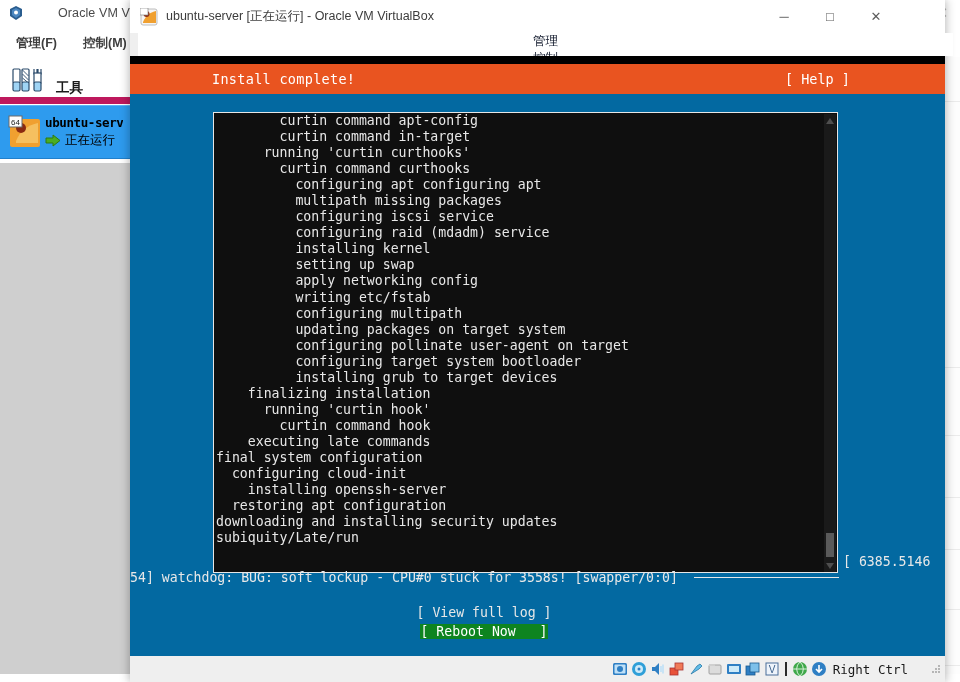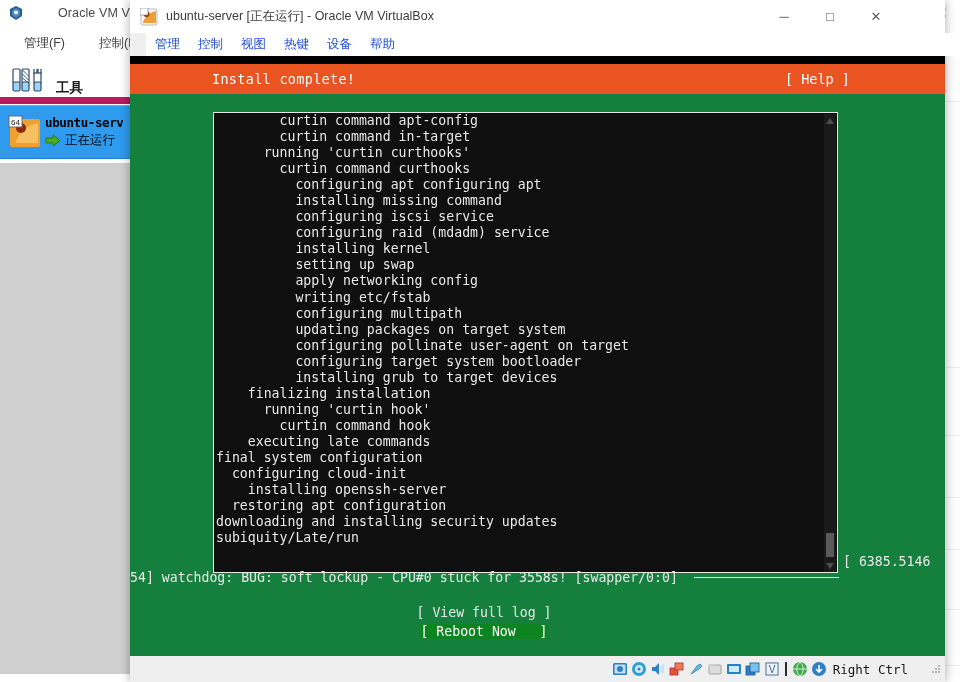--- a/index.html
+++ b/index.html
@@ -17,21 +17,21 @@
     background:#ffffff; display:flex; align-items:center; }
   .mgr-logo { width:16px; height:16px; margin-left:8px; margin-right:7px; position:relative; }
   .mgr-logo svg { display:block; }
   .mgr-title-text { font-size:12.5px; color:#4a4a4a; letter-spacing:.1px;
     white-space:nowrap; overflow:hidden;margin-left:27px; }
   .mgr-close-x { position:absolute; right:10px; top:5px; width:16px; height:16px;
     color:#b9b9b9; font-size:15px; line-height:16px; text-align:center; }
 
   .mgr-menu { position:absolute; left:0; top:33px; width:960px; height:21px;
     display:flex; align-items:center; font-size:12.5px; color:#3e3e3e; }
-  .mgr-menu span { margin-left:24px; margin-right:10px; white-space:nowrap; }
+  .mgr-menu span { margin-left:16px; margin-right:10px; white-space:nowrap;font-weight:bold; }
 
   .mgr-sidebar { position:absolute; left:0; top:57px; width:134px; bottom:0; background:#ffffff; }
   .mgr-tools { position:absolute; left:0; top:0; width:134px; height:47px;
     display:flex; align-items:flex-end; border-bottom:7px solid #be185d; }
   .tools-icon { width:40px; height:32px; margin-left:10px; position:relative; }
   .tools-label { font-size:13.5px; font-weight:bold; color:#1a1a1a; margin-left:6px; }
 
   .mgr-vmitem { position:absolute; left:0; top:48px; width:134px; height:54px;
     background:#2e9bee; display:flex; align-items:center;
     border-top:1px solid #5ab4f5; border-bottom:1px solid #2080cc; }
@@ -66,26 +66,26 @@
   .vmwin-icon { width:18px; height:18px; margin-left:10px; margin-right:8px; flex:0 0 auto; }
   .vmwin-title-text { font-size:12.5px; color:#3c3c3c; white-space:nowrap; }
 
   .wc { position:absolute; top:0; height:33px; width:46px;
     display:flex; align-items:center; justify-content:center;
     color:#5d5d5d; font-size:13px; }
   .wc-min { right:138px; }
   .wc-max { right:92px; }
   .wc-close { right:46px; }
 
-  .vmwin-menu { position:absolute; left:16px; top:33px; width:100%; height:23px;
-    background:#ffffff; display:flex; align-items:center; font-size:12.5px; color:#1d4ed8; }
+  .vmwin-menu { position:absolute; left:8px; top:33px; width:100%; height:23px;
+    background:#ffffff; display:flex; align-items:center; font-size:12.5px; color:#0f172a;flex-direction:column; }
   .vmwin-menu span { margin-left:9px; margin-right:9px; white-space:nowrap; }
 
   .vmwin-screen { position:absolute; left:0; top:56px; width:100%; height:612px;
-    background:#15803d; overflow:hidden;
+    background:#0369a1; overflow:hidden;
     font-family:"DejaVu Sans Mono","Liberation Mono",monospace;padding-left:29px; }
 
   .topbar-black { position:absolute; left:0; top:0; width:100%; height:8px; background:#000; }
 
   .hdr { position:absolute; left:0; top:8px; width:100%; height:30px;
     background:#e95420; display:flex; align-items:center; }
   .hdr-title { font-size:13.5px; color:#ffffff; margin-left:82px; letter-spacing:.3px; }
   .hdr-help { position:absolute; right:95px; font-size:13.5px; color:#ffffff; }
 
   .logbox { position:absolute; left:83px; top:56px; width:625px; height:461px;
@@ -238,21 +238,21 @@
         <span class="hdr-help">[ Help ]</span>
       </div>
 
       <div class="logbox">
         <div id="loglines">
             <div class="logline">        curtin command apt-config</div>
             <div class="logline">        curtin command in-target</div>
             <div class="logline">      running 'curtin curthooks'</div>
             <div class="logline">        curtin command curthooks</div>
             <div class="logline">          configuring apt configuring apt</div>
-            <div class="logline">          installing missing command</div>
+            <div class="logline">          multipath missing packages</div>
             <div class="logline">          configuring iscsi service</div>
             <div class="logline">          configuring raid (mdadm) service</div>
             <div class="logline">          installing kernel</div>
             <div class="logline">          setting up swap</div>
             <div class="logline">          apply networking config</div>
             <div class="logline">          writing etc/fstab</div>
             <div class="logline">          configuring multipath</div>
             <div class="logline">          updating packages on target system</div>
             <div class="logline">          configuring pollinate user-agent on target</div>
             <div class="logline">          configuring target system bootloader</div>

